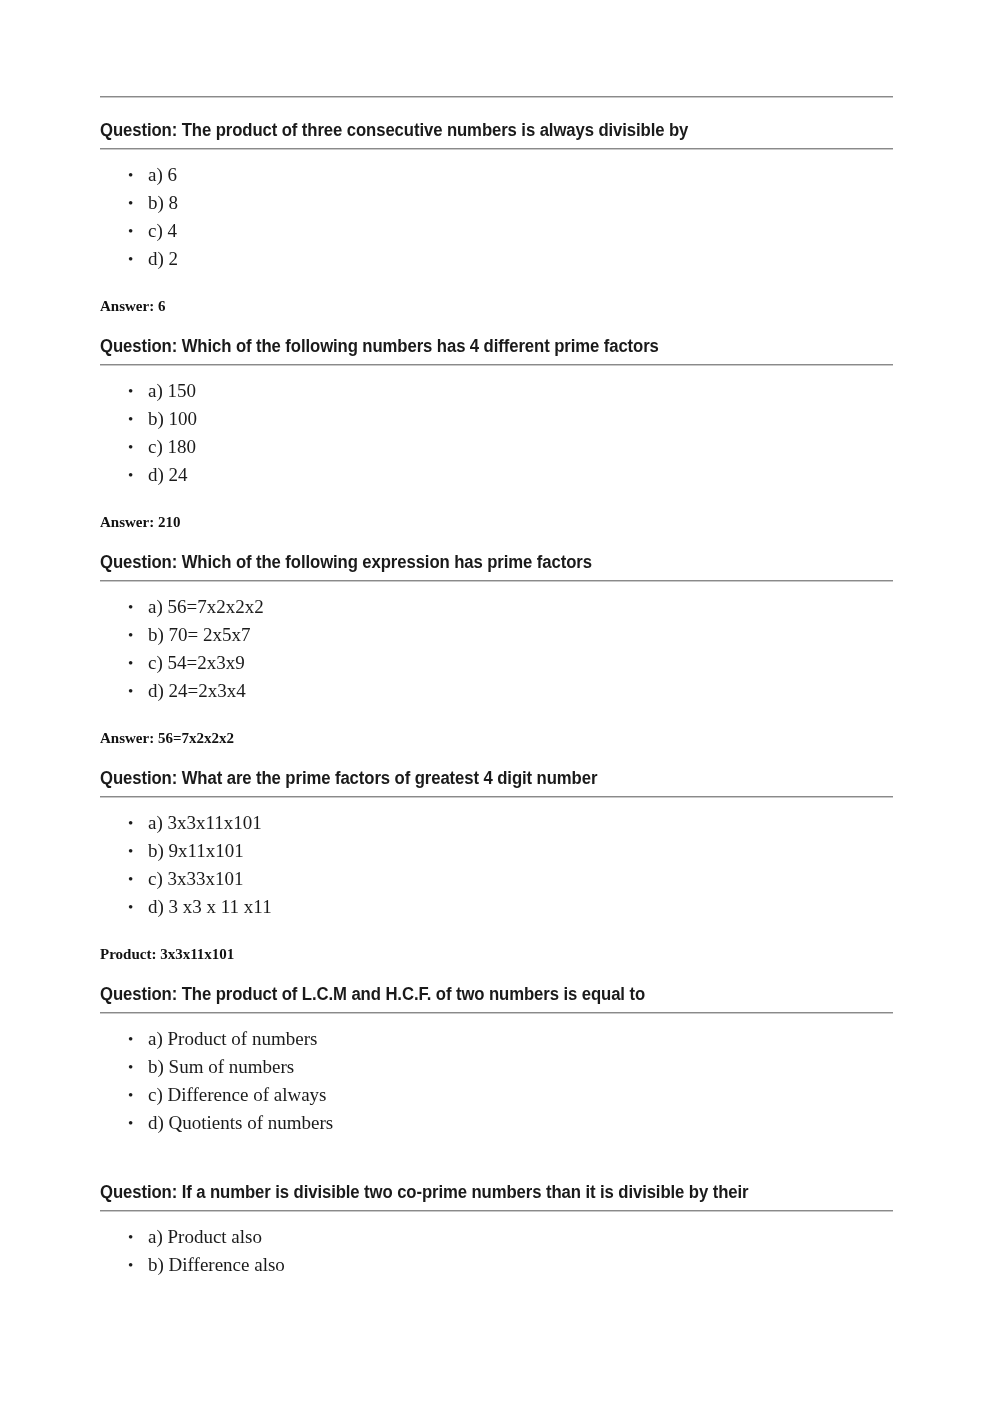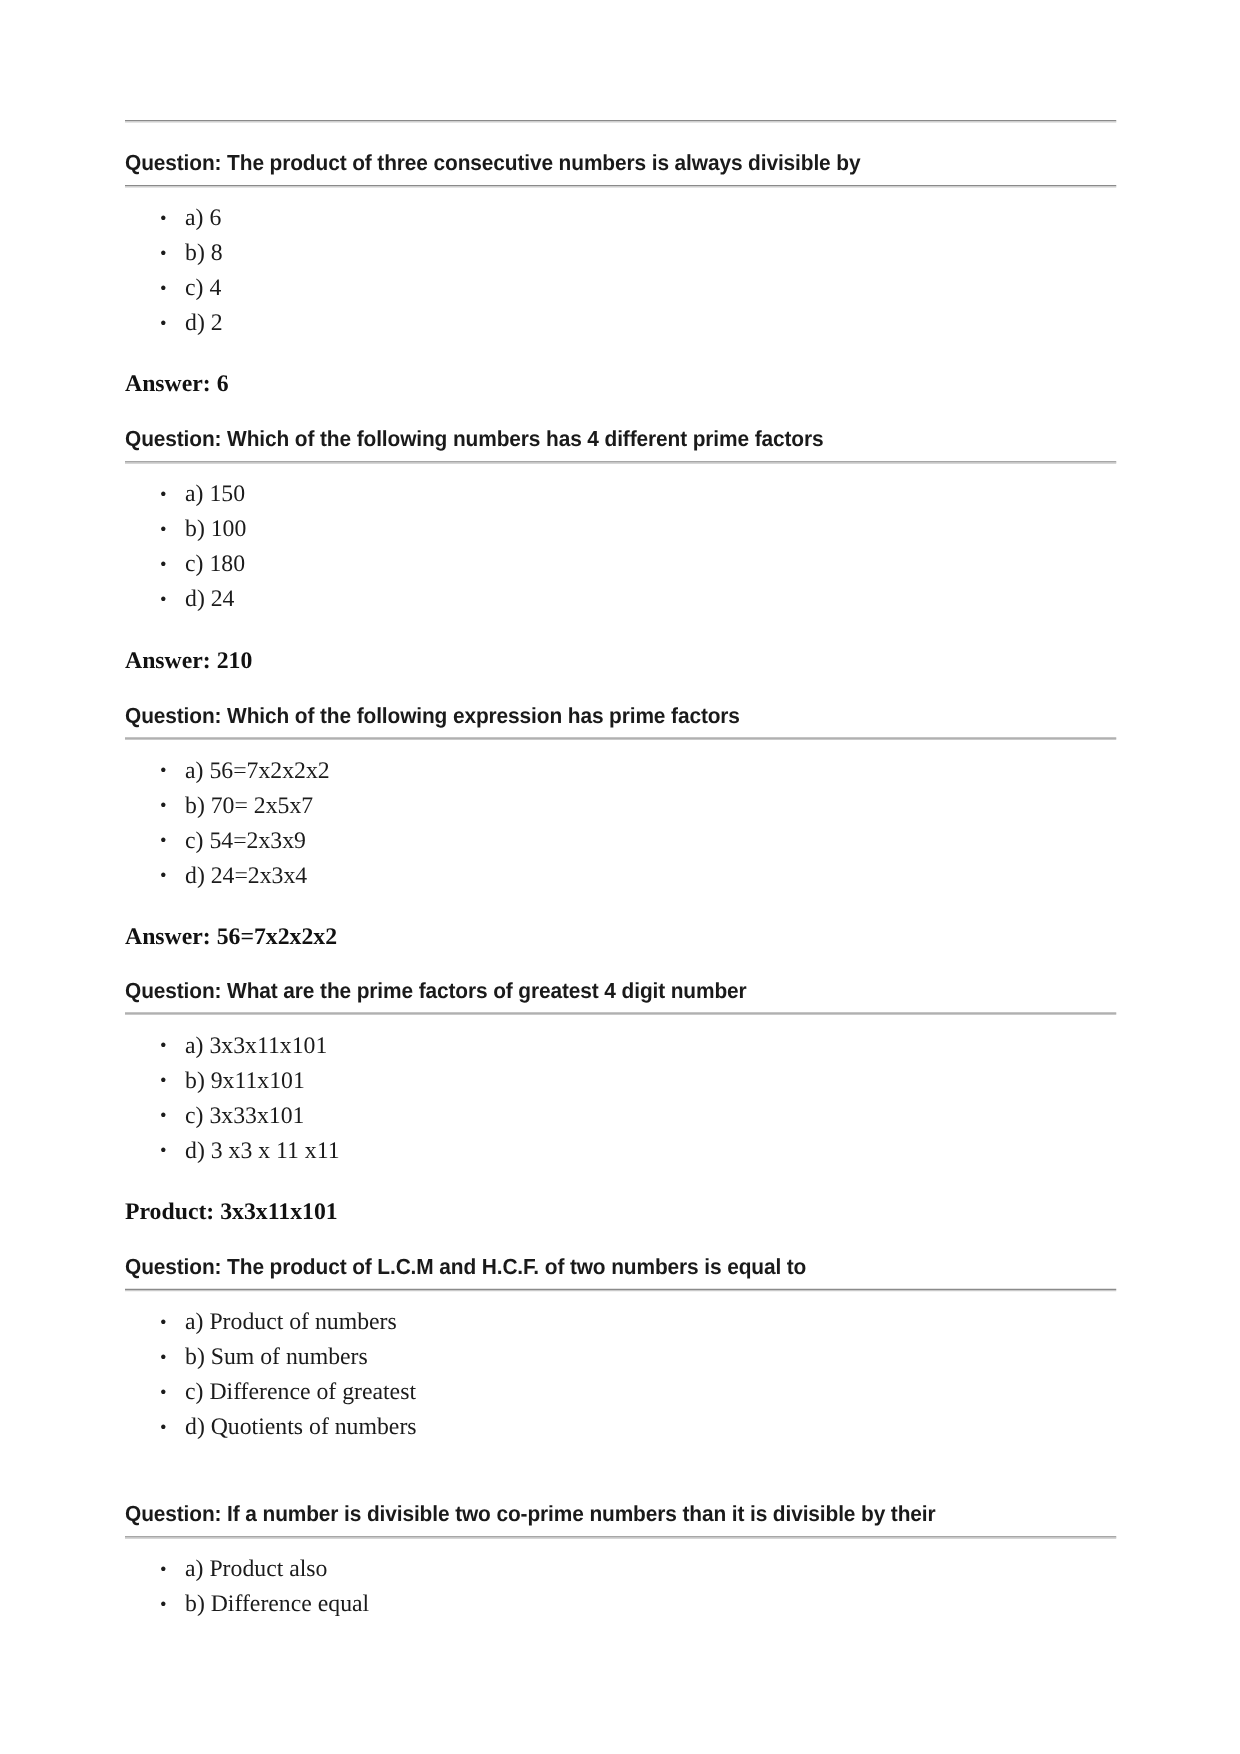--- a/index.html
+++ b/index.html
@@ -86,21 +86,21 @@
   }
 
   .opts-spacer-bottom {
     height: 16px;
   }
 
   
   .answer-text {
     font-family: "Liberation Serif", "DejaVu Serif", serif;
     font-weight: bold;
-    font-size: 19px;
+    font-size: 15px;
     line-height: 1.2;
     color: #111111;
     margin: 0;
     white-space: pre;
   }
 
   .answer-gap {
     height: 24px;
   }
 
@@ -171,31 +171,31 @@
           <div class="answer-text">Product: 3x3x11x101</div>
         </div>
         <div class="block-gap"></div>
         <div class="question-block">
           <div class="question-text">Question: The product of L.C.M and H.C.F. of two numbers is equal to</div>
           <div class="rule"></div>
           <div class="opts-spacer-top"></div>
           <ul class="options">
             <li><span class="bullet">•</span><span>a) Product of numbers</span></li>
             <li><span class="bullet">•</span><span>b) Sum of numbers</span></li>
-            <li><span class="bullet">•</span><span>c) Difference of greatest</span></li>
+            <li><span class="bullet">•</span><span>c) Difference of always</span></li>
             <li><span class="bullet">•</span><span>d) Quotients of numbers</span></li>
           </ul>
           <div class="answer-gap"></div>
         </div>
         <div class="block-gap"></div>
         <div class="question-block">
           <div class="question-text">Question: If a number is divisible two co-prime numbers than it is divisible by their</div>
           <div class="rule"></div>
           <div class="opts-spacer-top"></div>
           <ul class="options">
             <li><span class="bullet">•</span><span>a) Product also</span></li>
-            <li><span class="bullet">•</span><span>b) Difference equal</span></li>
+            <li><span class="bullet">•</span><span>b) Difference also</span></li>
           </ul>
           <div class="opts-spacer-bottom"></div>
         </div>
       </div>
   </div>
 </div>
 
 </body></html>

